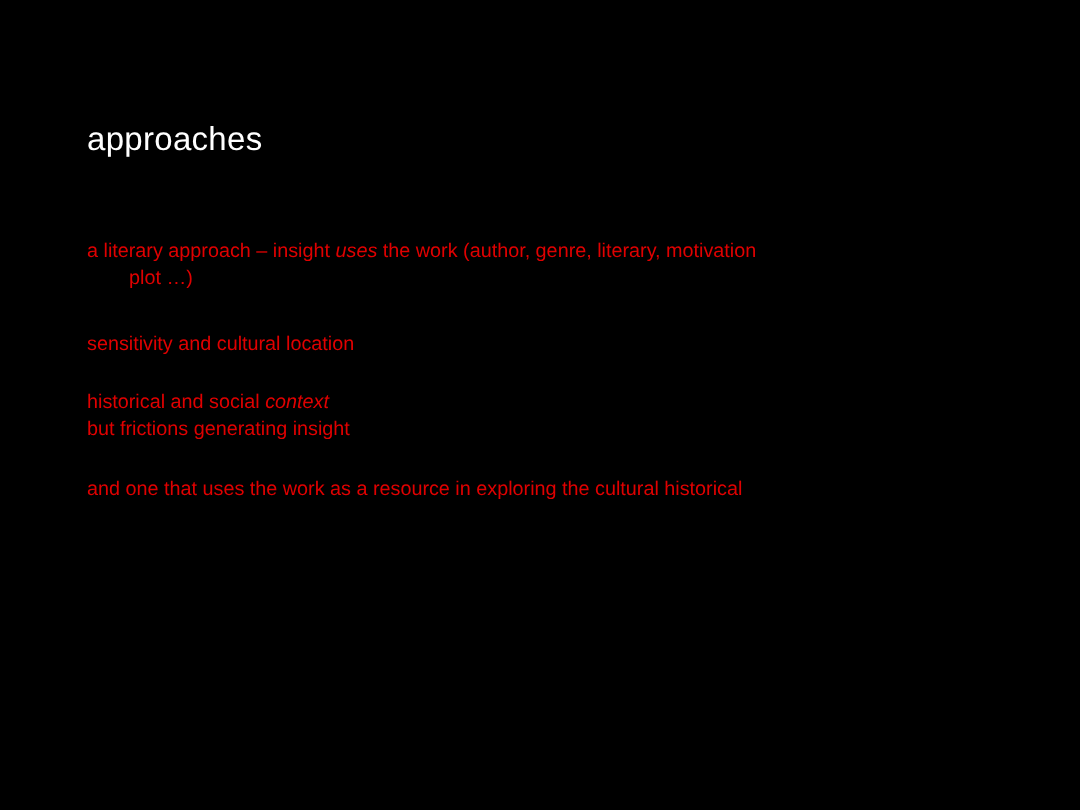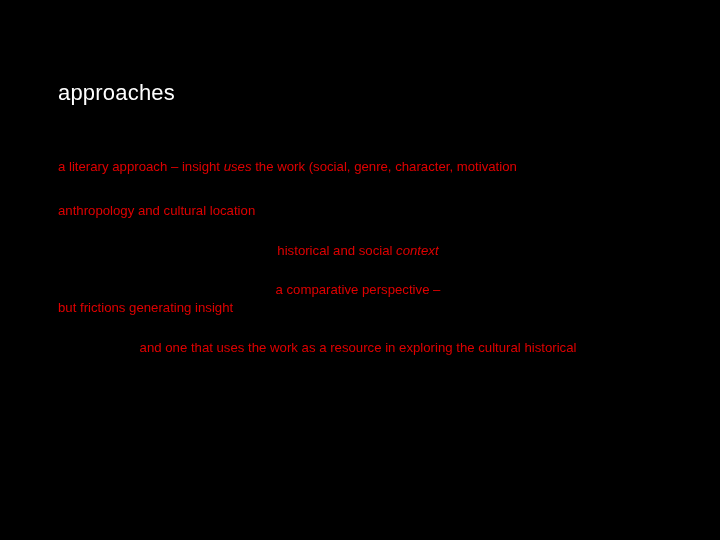--- a/index.html
+++ b/index.html
@@ -35,49 +35,49 @@
     top: 158px;
     width: 600px;
     color: #e00000;
     font-size: 13.2px;
     line-height: 1.35;
   }
   .para {
     margin: 0 0 0 0;
   }
   .para.gap-lg { margin-top: 26px; }
-  .para.gap-md { margin-top: 22px; text-align: center; }
+  .para.gap-md { margin-top: 22px; }
   .para.gap-sm { margin-top: 0px; }
   .indent {
     display: block;
     padding-left: 28px;
   }
   .ital {
     font-style: italic;
   }
 </style>
 </head>
 <body>
 
 <div class="slide">
 
   <div class="slide-title">approaches</div>
 
   <div class="body-block">
 
     <p class="para gap-sm">
-      <span>a literary approach – insight </span><span class="ital">uses</span><span> the work (social, genre, character, motivation</span>
+      <span>a literary approach – insight </span><span class="ital">uses</span><span> the work (author, genre, literary, motivation</span>
+      <span class="indent">plot …)</span>
     </p>
 
-    <p class="para gap-lg">anthropology and cultural location</p>
+    <p class="para gap-lg">sensitivity and cultural location</p>
 
     <p class="para gap-md">
       <span>historical and social </span><span class="ital">context</span>
     </p>
 
 
-    <p class="para gap-md">a comparative perspective –</p>
     <p class="para gap-sm">but frictions generating insight</p>
 
     <p class="para gap-md">and one that uses the work as a resource in exploring the cultural historical</p>
 
   </div>
 </div>
 
 </body></html>

